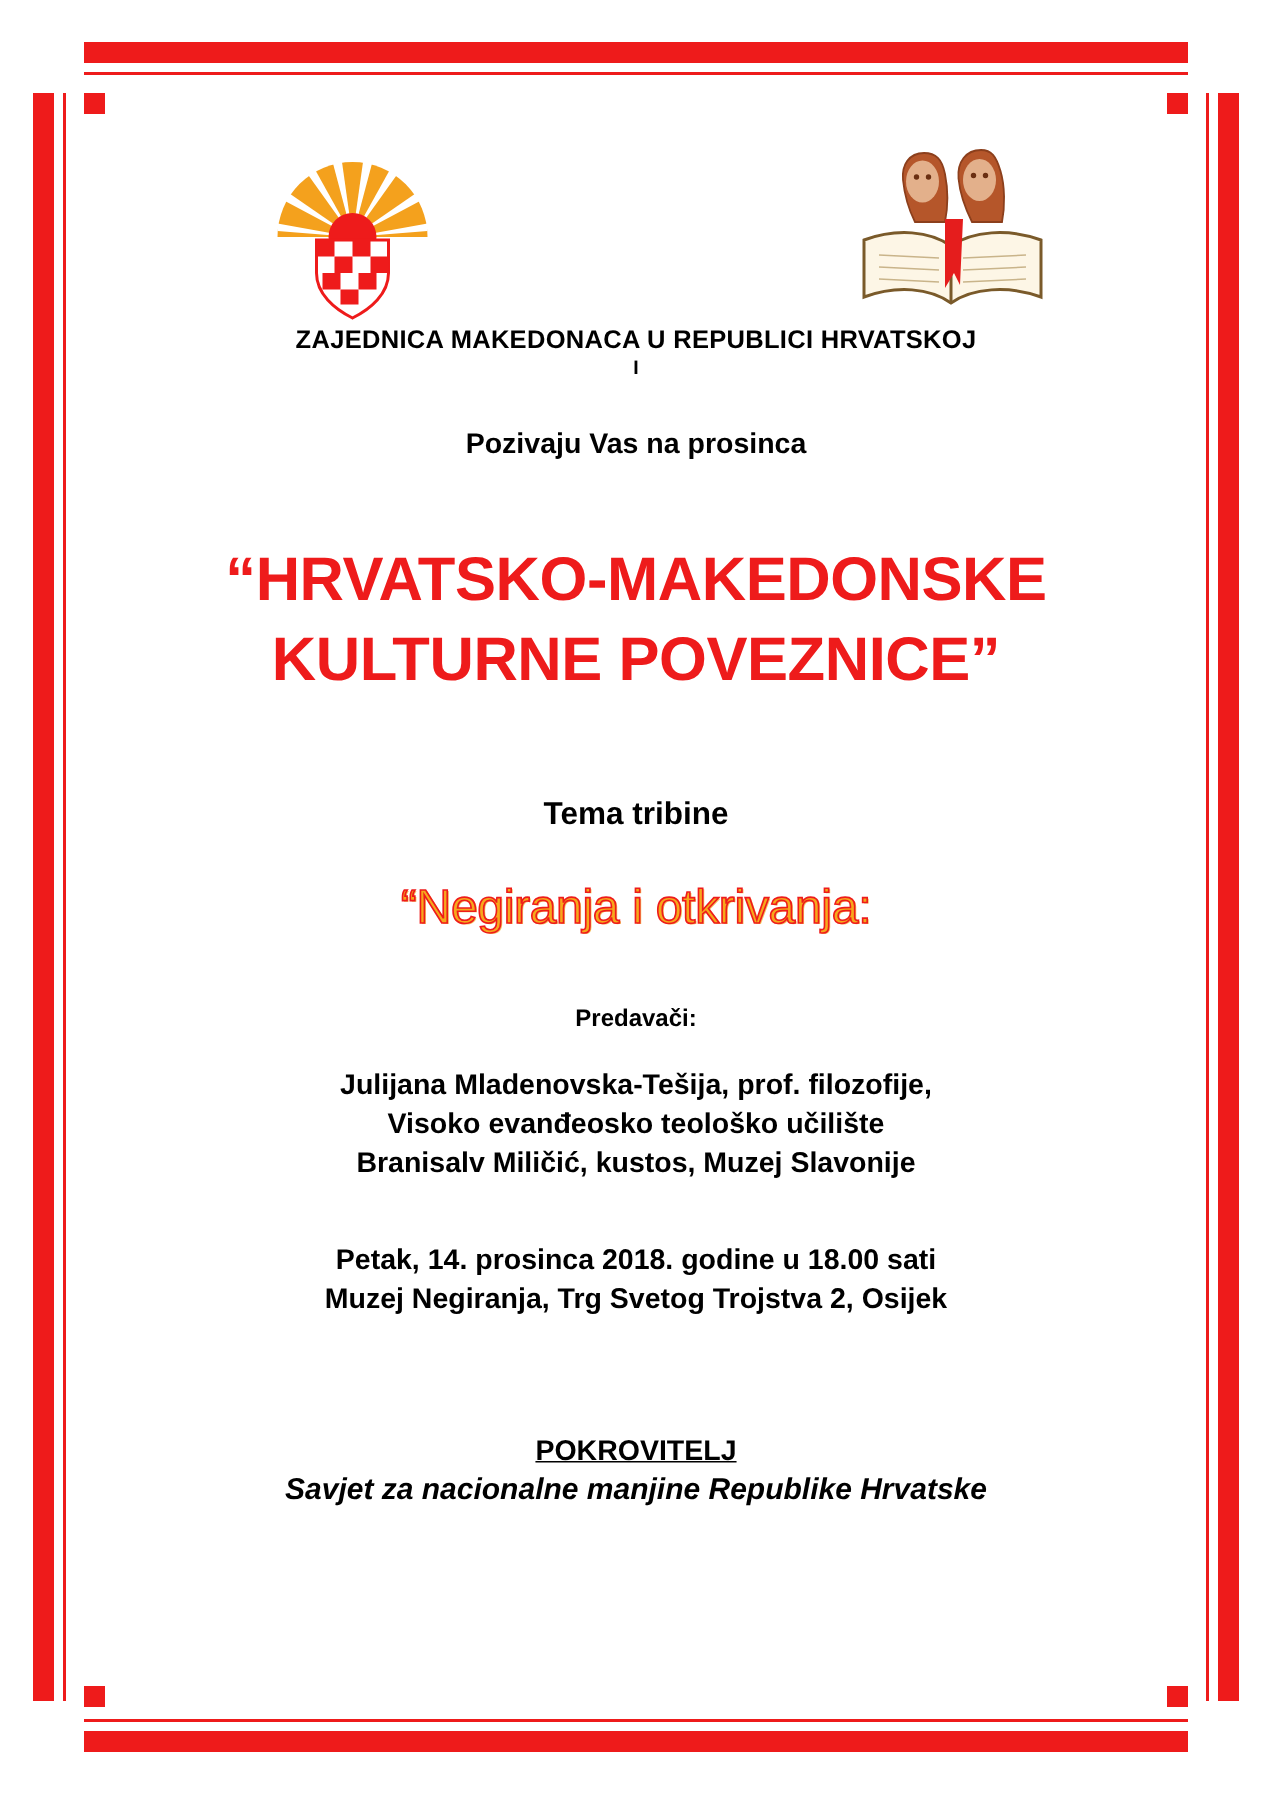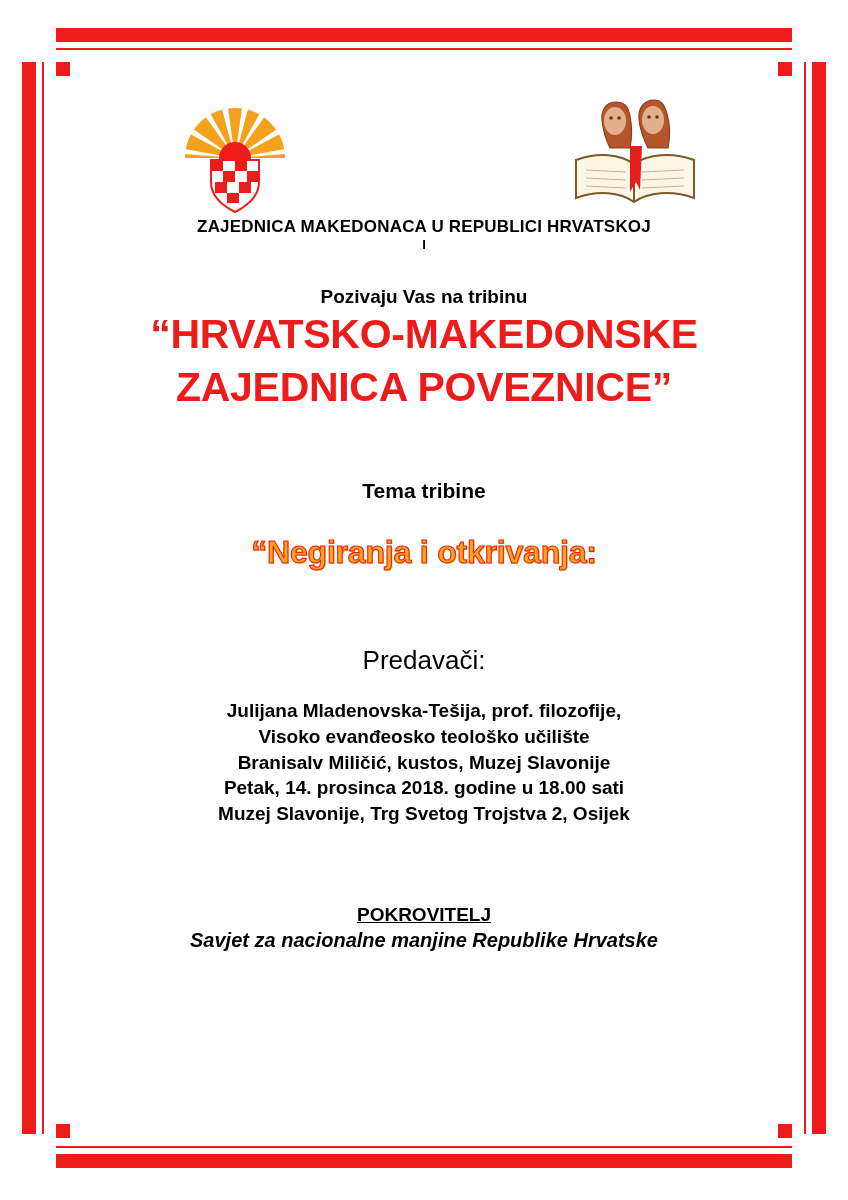--- a/index.html
+++ b/index.html
@@ -99,53 +99,55 @@
     font-size: 13px;
     font-weight: bold;
     line-height: 1.1;
   }
   .invite {
     margin-top: 34px;
     font-size: 19px;
     font-weight: bold;
   }
   .big-title {
+    margin-top: 52px;
     color: #ee1b1b;
     font-size: 41px;
     font-weight: bold;
     line-height: 1.28;
     letter-spacing: -0.3px;
   }
   .tema-label {
     margin-top: 66px;
     font-size: 21px;
     font-weight: bold;
   }
   .tema-title {
     margin-top: 28px;
     font-size: 32px;
-    font-weight: bold;
+    font-weight: normal;
     line-height: 1.32;
     color: #f6a81c;
     -webkit-text-stroke: 1.1px #ee1b1b;
     text-shadow: 1px 1px 0 #f4c563;
     letter-spacing: -0.2px;
   }
   .lecturers-label {
-    margin-top: 72px;
-    font-size: 26px;
-    font-weight: normal;
+    margin-top: 46px;
+    font-size: 16px;
+    font-weight: bold;
   }
   .lecturers {
     margin-top: 22px;
     font-size: 19px;
     font-weight: bold;
     line-height: 1.35;
   }
   .when {
+    margin-top: 40px;
     font-size: 19px;
     font-weight: bold;
     line-height: 1.35;
   }
   .patron-label {
     margin-top: 78px;
     font-size: 19px;
     font-weight: bold;
     text-decoration: underline;
   }
@@ -236,42 +238,42 @@
           </g>
 
           <path d="M62,52 L74,52 L72,96 L68,88 L62,98 Z" fill="#e51d1d"></path>
         </g>
       </svg>
     </div>
 
     <div class="org-line">ZAJEDNICA MAKEDONACA U REPUBLICI HRVATSKOJ</div>
     <div class="org-i">I</div>
 
-    <div class="invite">Pozivaju Vas na tribinu</div>
+    <div class="invite">Pozivaju Vas na prosinca</div>
 
     <div class="big-title">
       <div>“HRVATSKO-MAKEDONSKE</div>
-      <div>ZAJEDNICA POVEZNICE”</div>
+      <div>KULTURNE POVEZNICE”</div>
     </div>
 
     <div class="tema-label">Tema tribine</div>
 
     <div class="tema-title">
       <div>“Negiranja i otkrivanja:</div>
     </div>
 
     <div class="lecturers-label">Predavači:</div>
     <div class="lecturers">
       <div>Julijana Mladenovska-Tešija, prof. filozofije,</div>
       <div>Visoko evanđeosko teološko učilište</div>
       <div>Branisalv Miličić, kustos, Muzej Slavonije</div>
     </div>
 
     <div class="when">
       <div>Petak, 14. prosinca 2018. godine u 18.00 sati</div>
-      <div>Muzej Slavonije, Trg Svetog Trojstva 2, Osijek</div>
+      <div>Muzej Negiranja, Trg Svetog Trojstva 2, Osijek</div>
     </div>
 
     <div class="patron-label">POKROVITELJ</div>
     <div class="patron">Savjet za nacionalne manjine Republike Hrvatske</div>
 
   </div>
 </div>
 
 </body></html>

